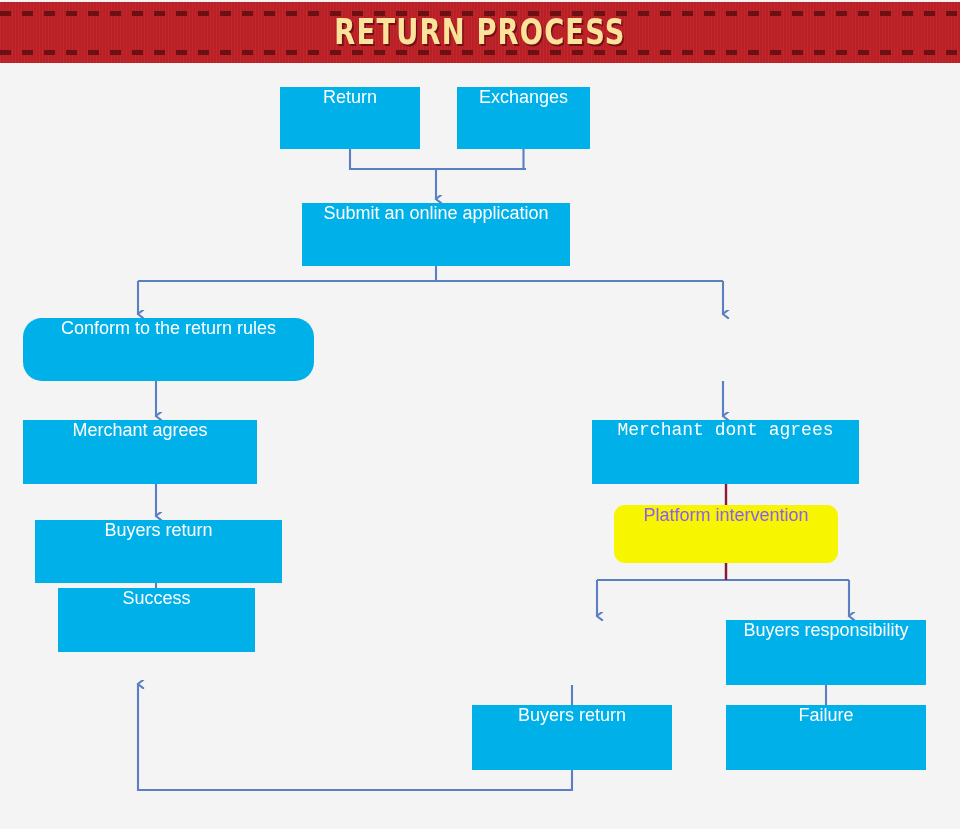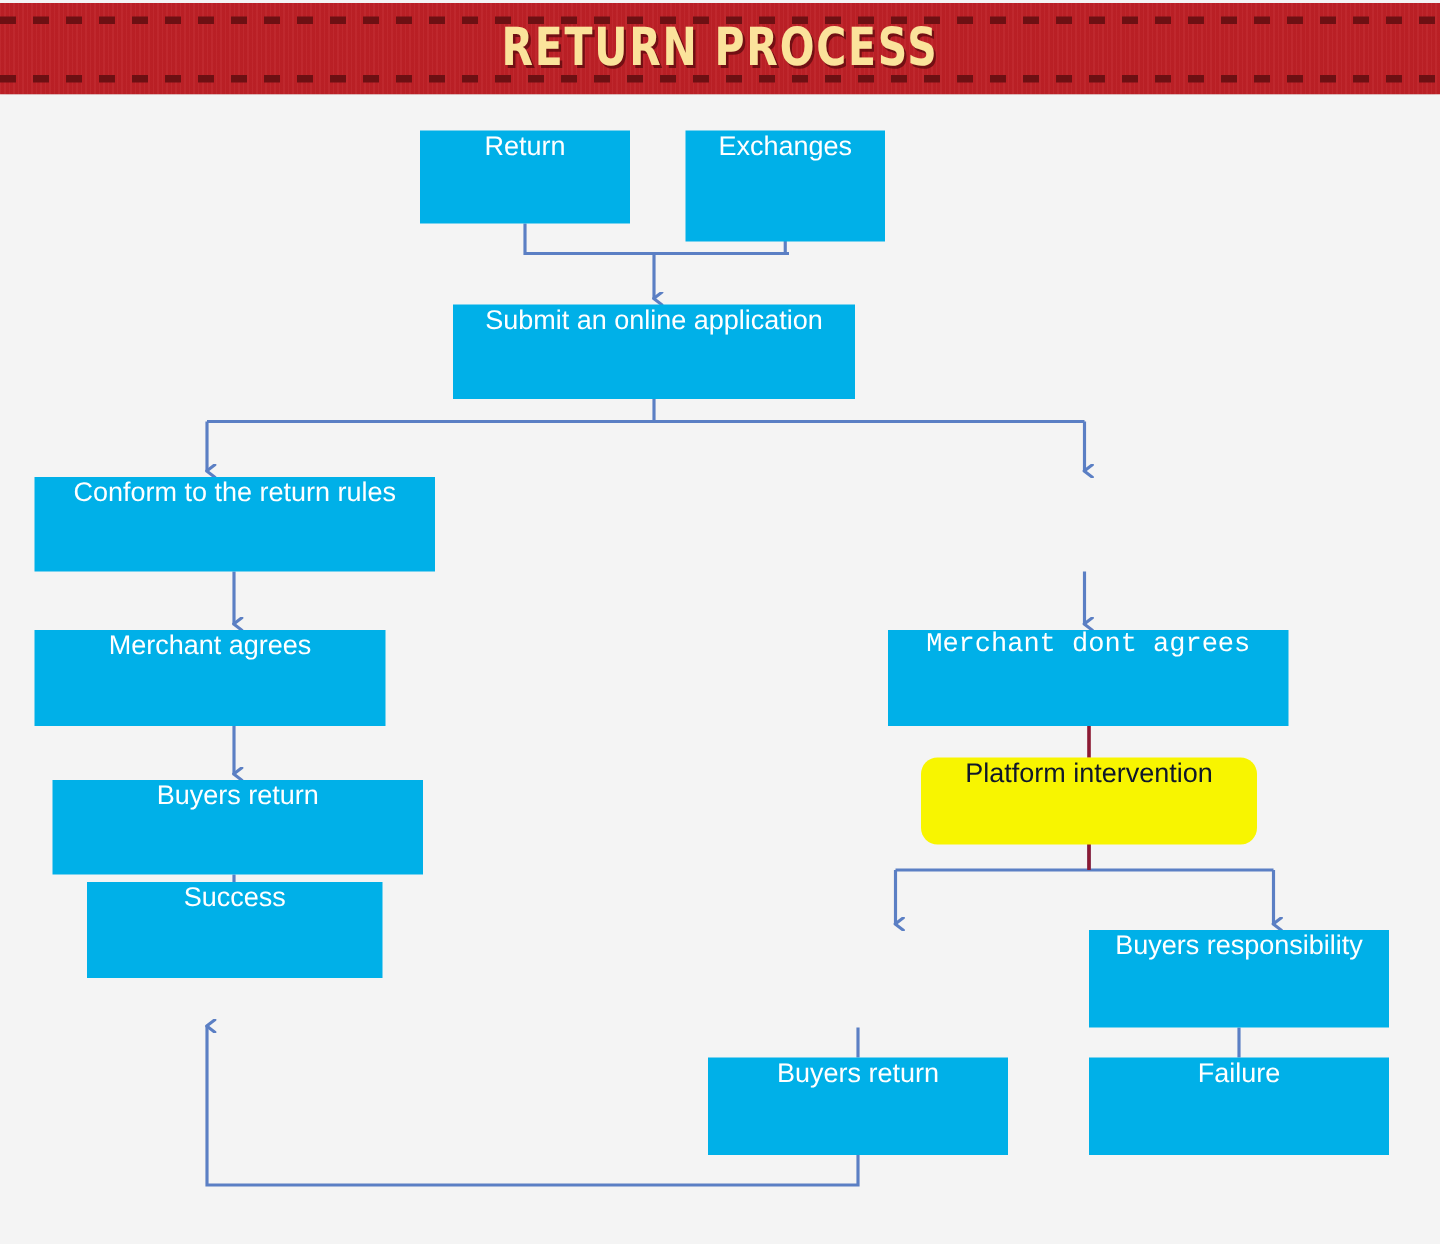--- a/index.html
+++ b/index.html
@@ -91,21 +91,21 @@
     background: #00b0e8;
     color: #ffffff;
     font-size: 18px;
     line-height: 1.22;
     padding: 0 6px;
     box-sizing: border-box;
     z-index: 2;
   }
   .node.highlight {
     background: #f8f500;
-    color: #0f172a;
+    color: #8b5cf6;
     border-radius: 11px;
   }
   .node-label {
     display: block;
     width: 100%;
   }
 </style>
 </head>
 <body>
 
@@ -162,29 +162,29 @@
     <g stroke="#8b1a33" stroke-width="2.4" fill="none">
       <path d="M726,421 L726,442"></path>
       <path d="M726,442 L726,517"></path>
     </g>
   </svg>
 
   <div class="node" style="left:280px; top:24px; width:140px; height:62px;">
     <span class="node-label">Return</span>
   </div>
 
-  <div class="node" style="left:457px; top:24px; width:133px; height:74px;">
+  <div class="node" style="left:457px; top:24px; width:133px; height:62px;">
     <span class="node-label">Exchanges</span>
   </div>
 
   <div class="node" style="left:302px; top:140px; width:268px; height:63px;">
     <span class="node-label">Submit an online application</span>
   </div>
 
-  <div class="node" style="left:23px; top:255px; width:267px; height:63px;">
+  <div class="node" style="left:23px; top:255px; width:291px; height:63px;border-radius:19px;">
     <span class="node-label">Conform to the return rules</span>
   </div>
 
   <div class="node" style="left:23px; top:357px; width:234px; height:64px;">
     <span class="node-label">Merchant agrees</span>
   </div>
 
   <div class="node" style="left:35px; top:457px; width:247px; height:63px;">
     <span class="node-label">Buyers return</span>
   </div>

